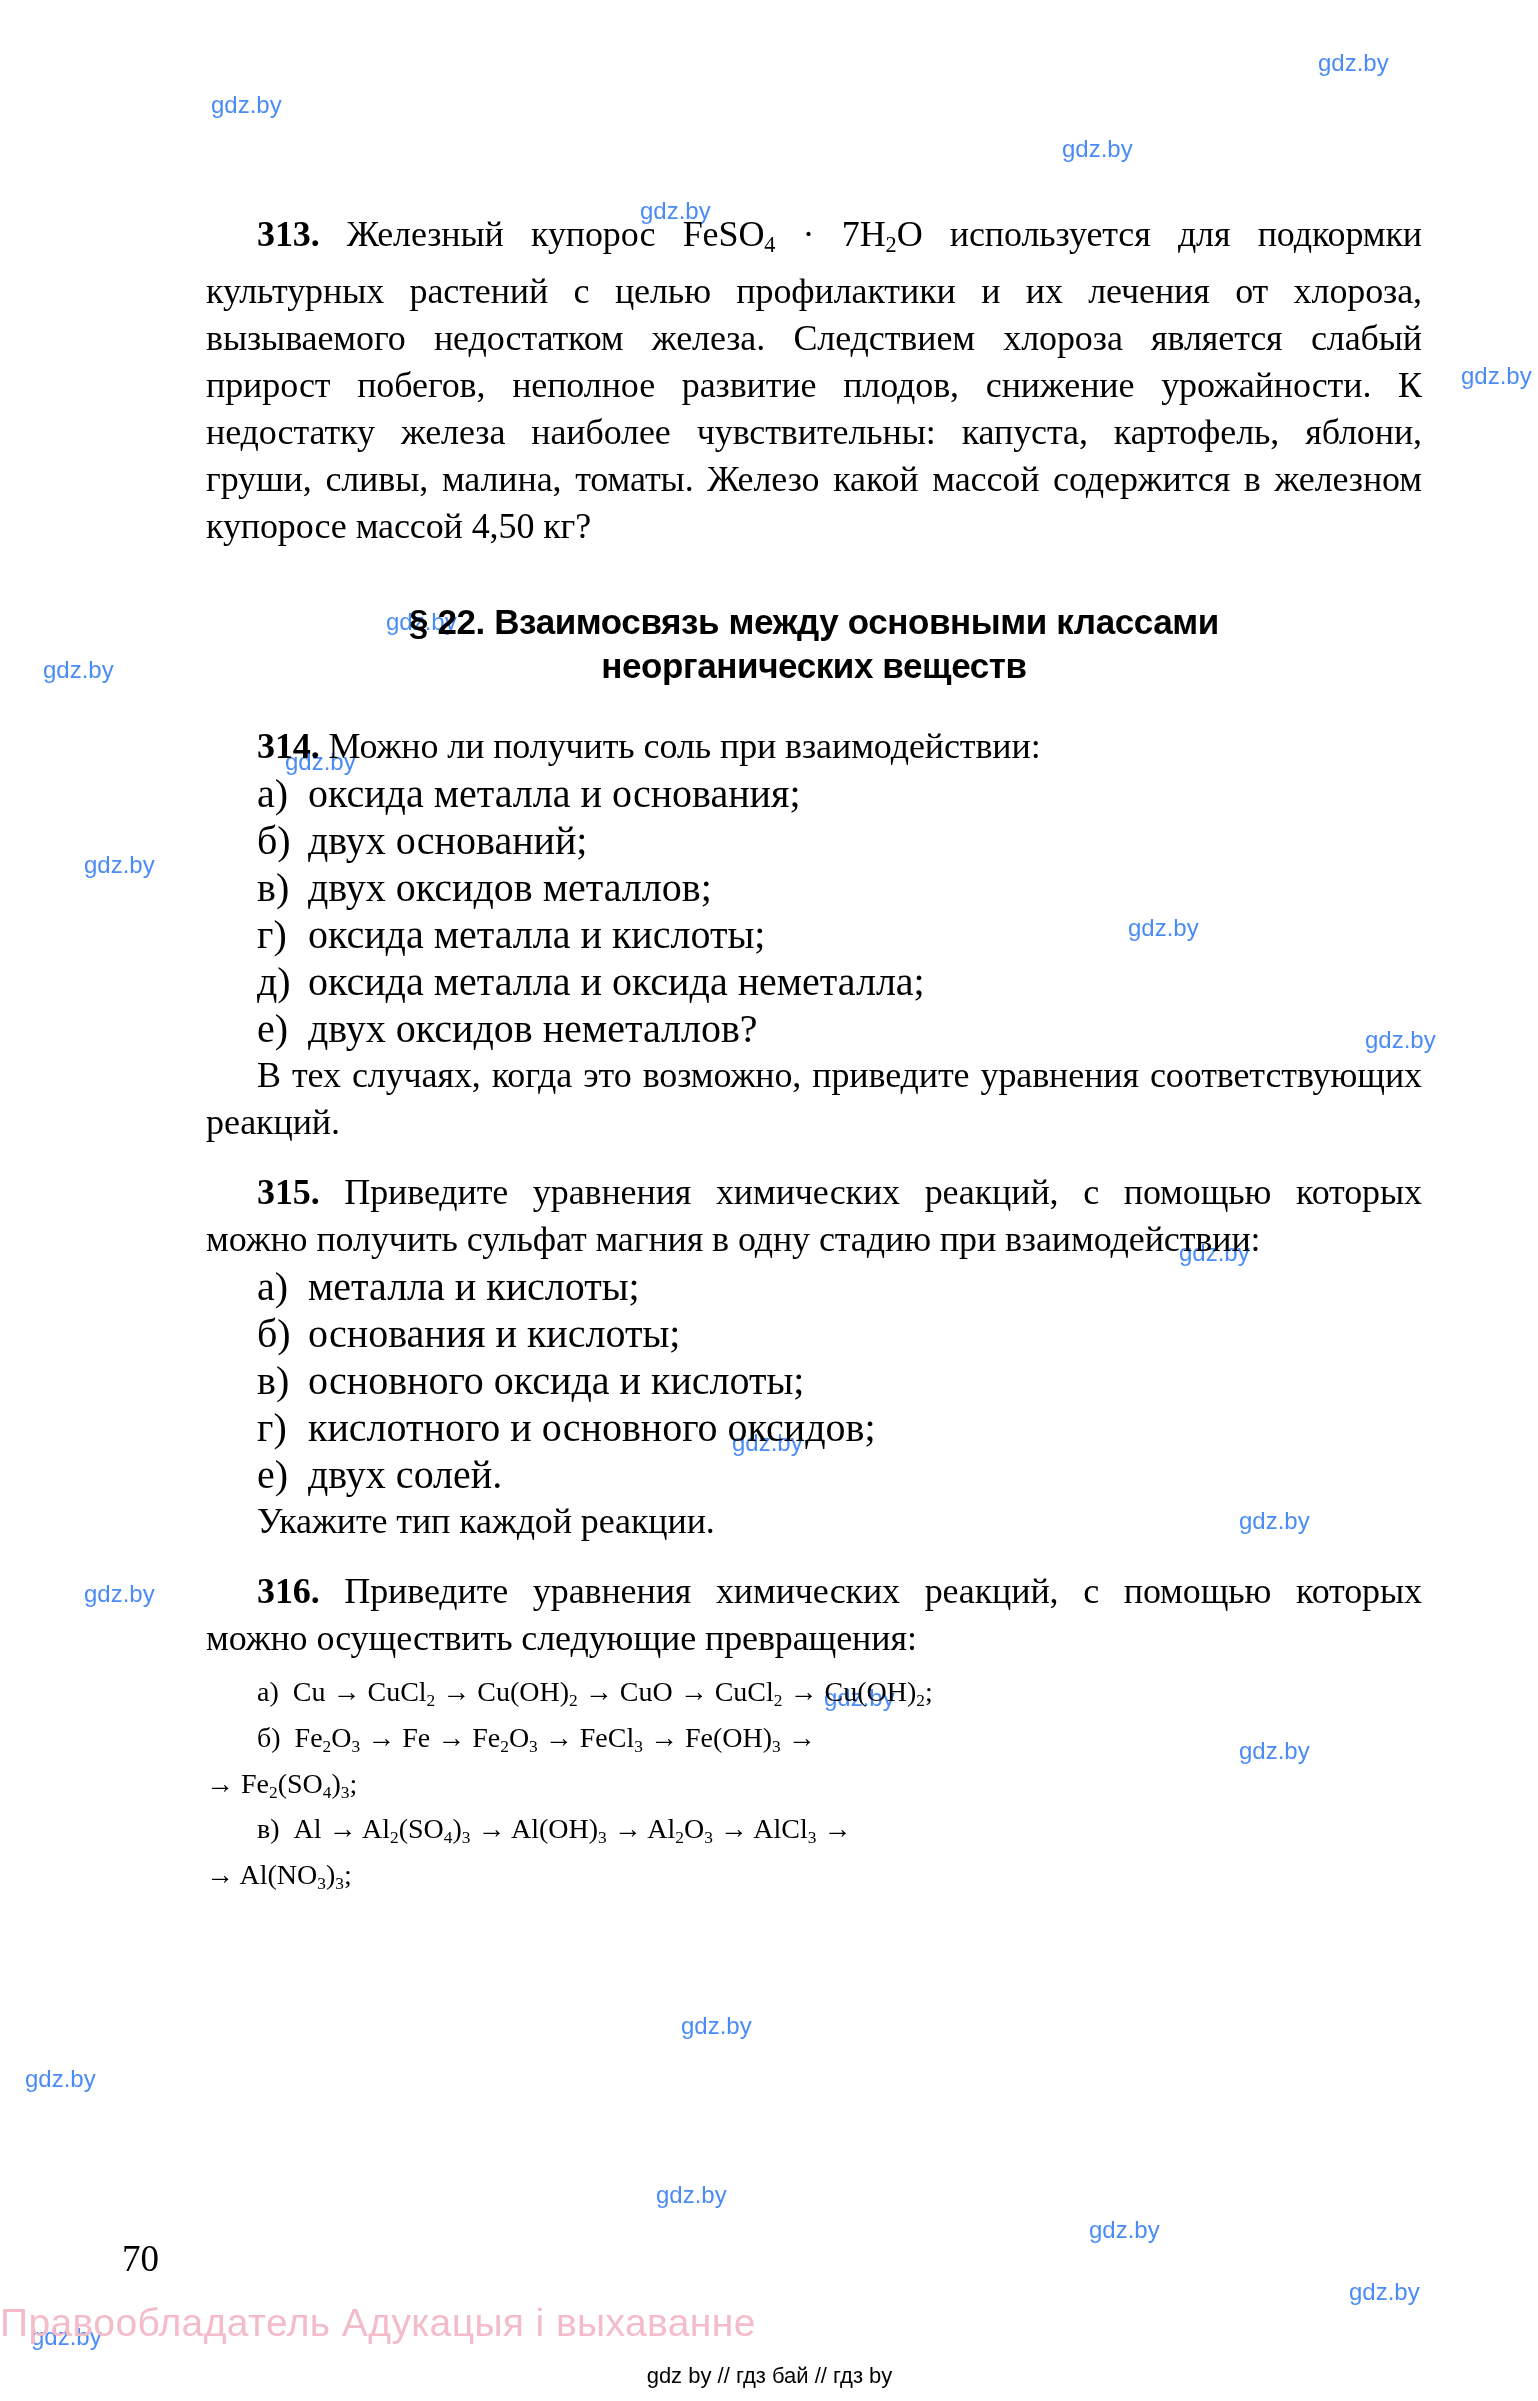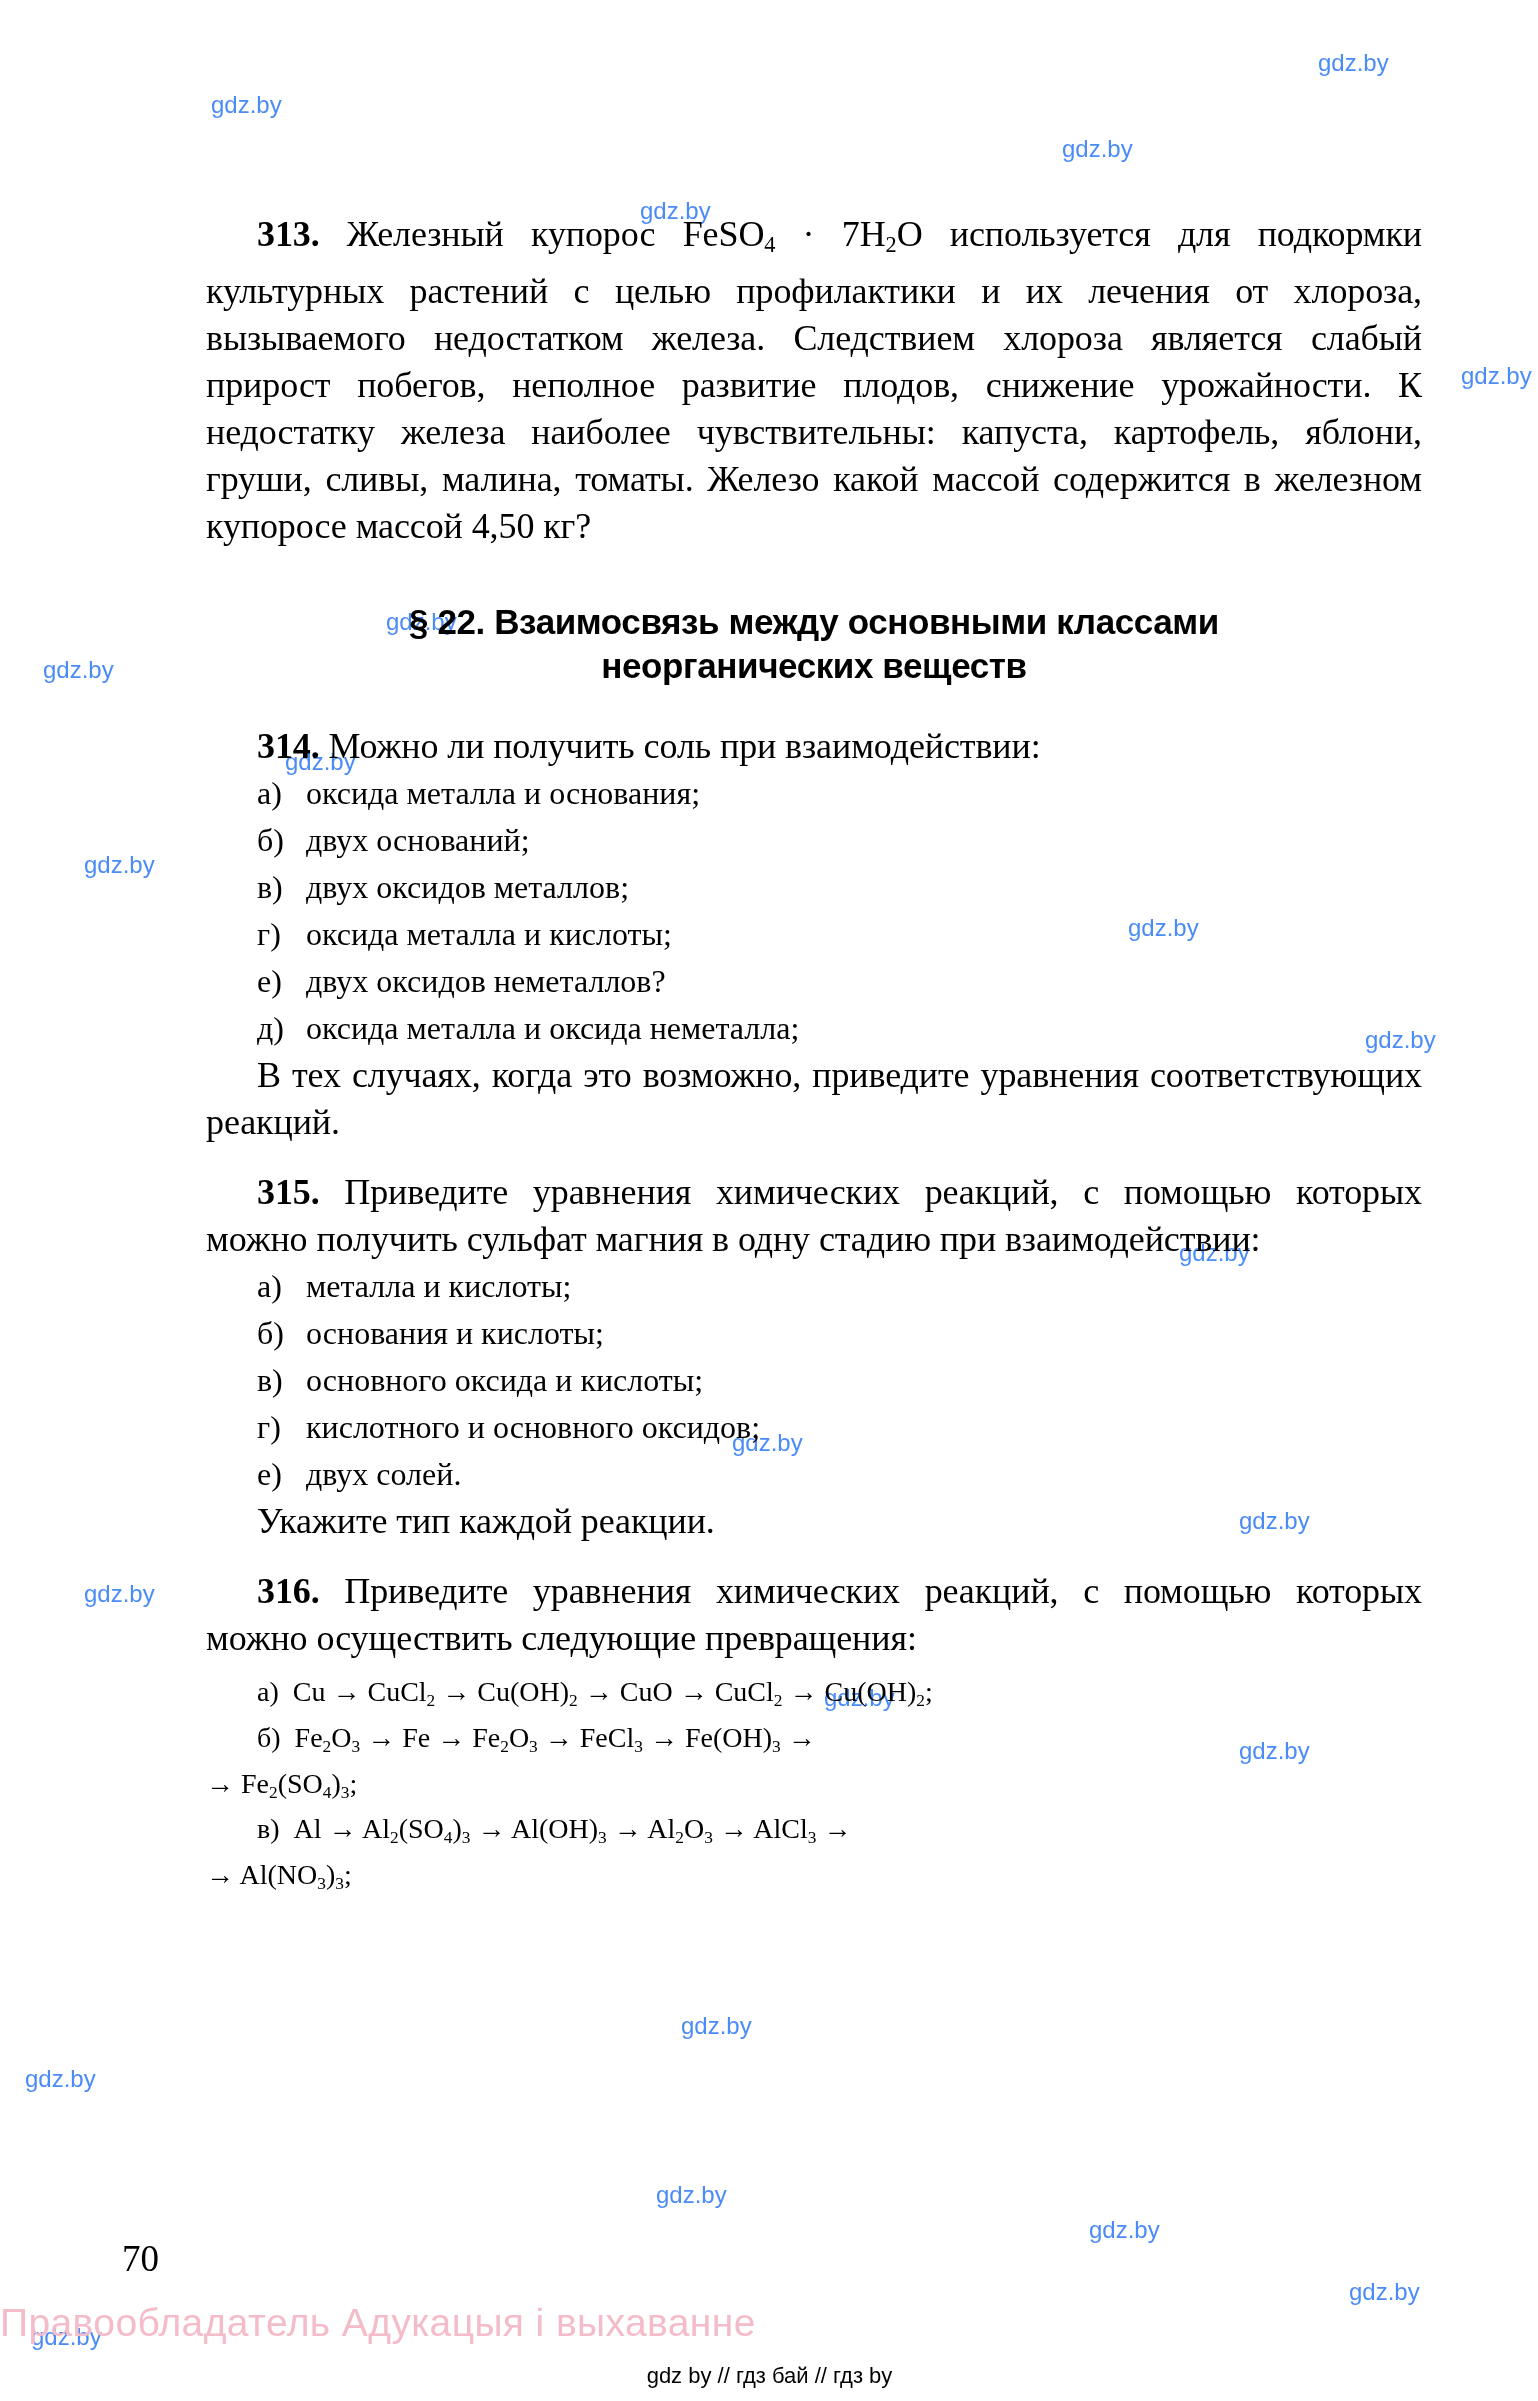--- a/index.html
+++ b/index.html
@@ -90,21 +90,21 @@
     font-family: "Liberation Sans", "DejaVu Sans", sans-serif;
     font-weight: bold;
     font-size: 35px;
     line-height: 44px;
     text-align: center;
     margin: 0;
     letter-spacing: -0.4px;
   }
 
   .item {
-    font-size: 32px;
+    font-size: 40px;
     line-height: 47px;
     margin: 0;
     padding-left: 51px;
     white-space: nowrap;
   }
   .item .lbl { display: inline-block; min-width: 41px; }
 
   .chain {
     font-size: 28px;
     line-height: 37px;
@@ -174,22 +174,22 @@
 
     <p class="para indent">
       <span class="num">314.</span><span> Можно ли получить соль при взаимодействии:</span>
     </p>
 
     <div id="e314-items">
         <p class="item"><span class="lbl">а)</span><span> оксида металла и основания;</span></p>
         <p class="item"><span class="lbl">б)</span><span> двух оснований;</span></p>
         <p class="item"><span class="lbl">в)</span><span> двух оксидов металлов;</span></p>
         <p class="item"><span class="lbl">г)</span><span> оксида металла и кислоты;</span></p>
+        <p class="item"><span class="lbl">д)</span><span> оксида металла и оксида неметалла;</span></p>
         <p class="item"><span class="lbl">е)</span><span> двух оксидов неметаллов?</span></p>
-        <p class="item"><span class="lbl">д)</span><span> оксида металла и оксида неметалла;</span></p>
       </div>
 
     <p class="para indent">В тех случаях, когда это возможно, приведите уравнения соответствующих реакций.</p>
 
     <div class="gap-m"></div>
 
     <p class="para indent">
       <span class="num">315.</span><span> Приведите уравнения химических реакций, с помощью которых можно получить сульфат магния в одну стадию при взаимодействии:</span>
     </p>
 

